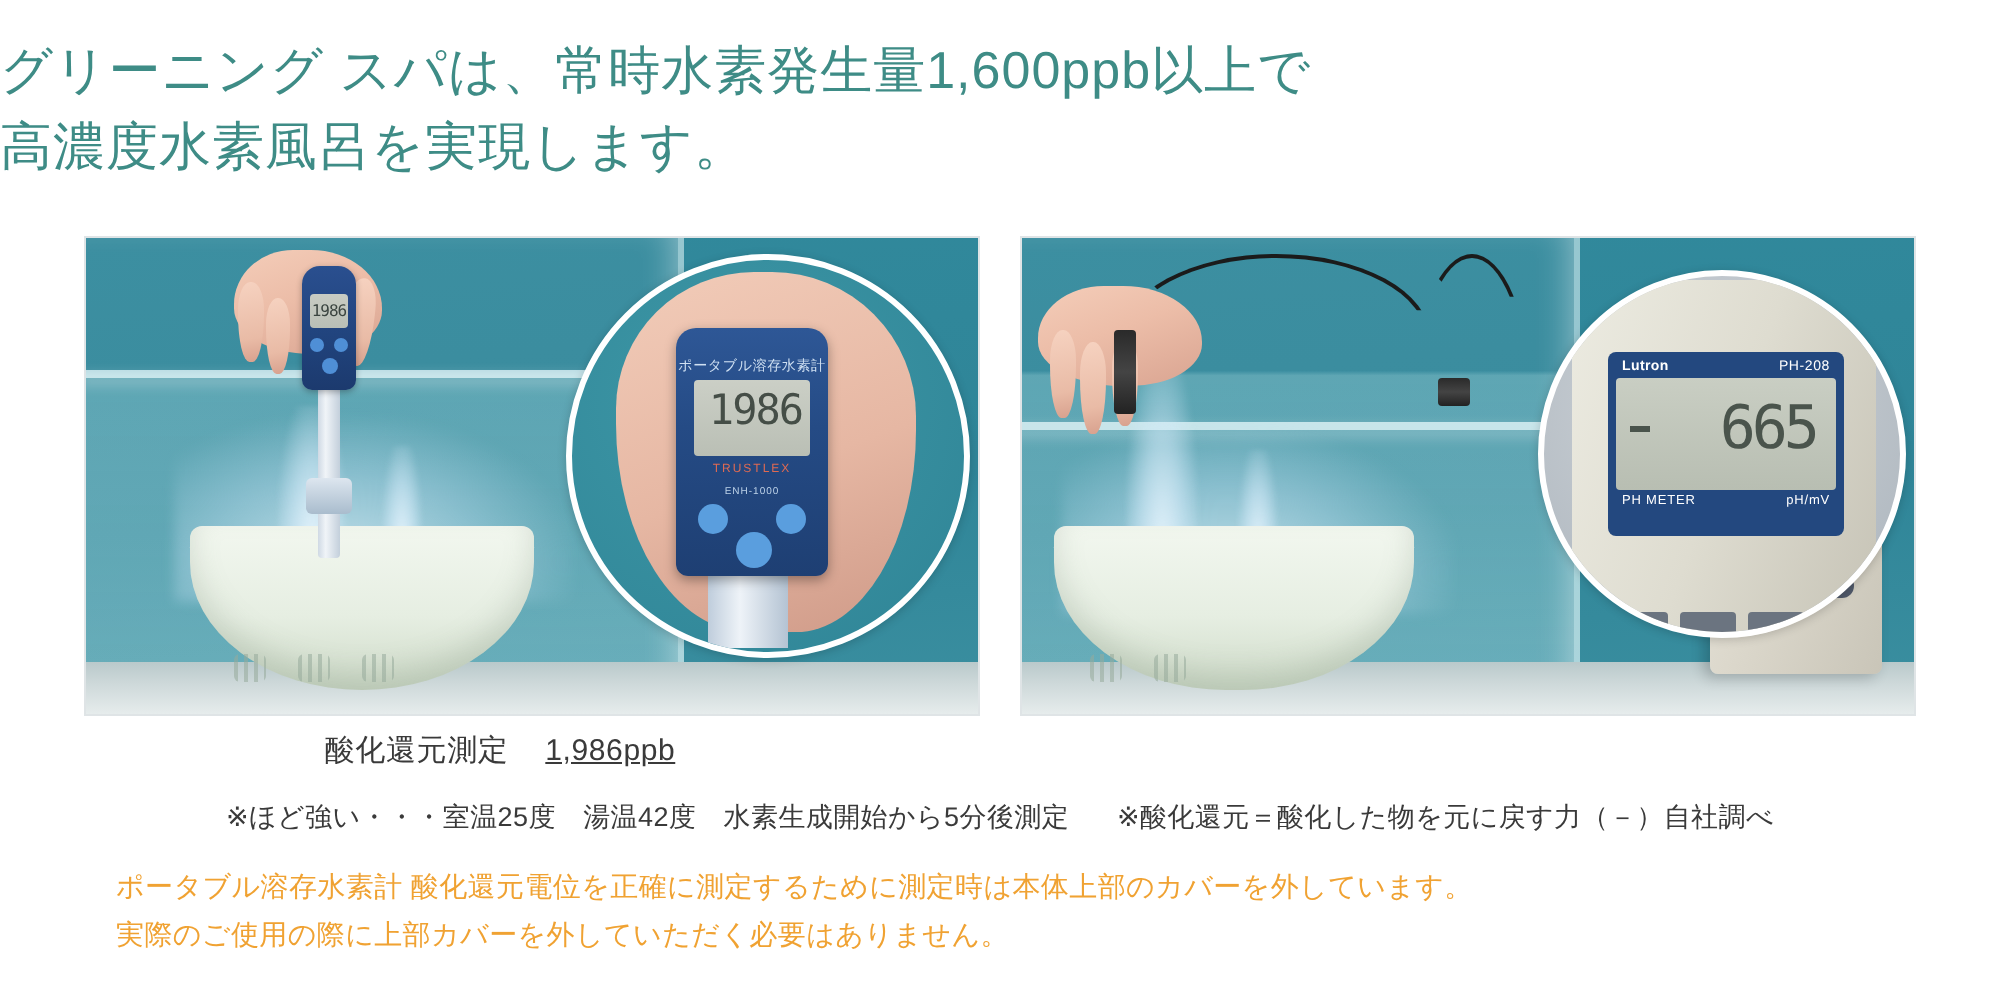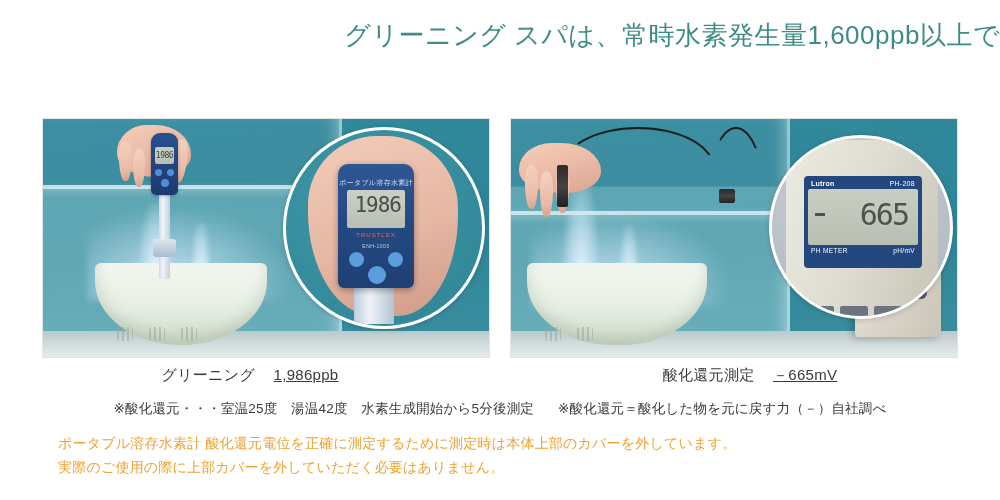--- a/index.html
+++ b/index.html
@@ -15,21 +15,21 @@
     font-family: "Liberation Sans", "DejaVu Sans", sans-serif;
     -webkit-font-smoothing: antialiased;
   }
 
   
   .headline {
     position: absolute;
     left: 0;
     top: 16px;
     width: 1000px;
-    text-align: right;
+    text-align: left;
     color: #3e8c86;
     font-size: 26px;
     line-height: 38px;
     letter-spacing: 0.5px;
     font-weight: 400;
   }
   .headline .hl-line { display: block; white-space: nowrap; }
 
   
   .panels {
@@ -350,20 +350,21 @@
     white-space: nowrap;
   }
   .warn-1 { top: 432px; }
   .warn-2 { top: 456px; }
 </style>
 </head>
 <body>
 
 <div class="headline">
   <span class="hl-line">グリーニング スパは、常時水素発生量1,600ppb以上で</span>
+  <span class="hl-line">高濃度水素風呂を実現します。</span>
 </div>
 
 <div class="panels">
 
   <div class="panel">
     <div class="scene">
       <div class="wall"></div>
       <div class="tank"></div>
       <div class="tank-rim"></div>
       <div class="counter"></div>
@@ -473,29 +474,25 @@
           <div class="r-key"></div>
           <div class="r-key"></div>
         </div>
       </div>
     </div>
   </div>
 </div>
 
 <div class="captions">
   <div class="caption">
-    <span>グリーニング</span>
+    <span>酸化還元測定</span>
     <span class="cap-val">1,986ppb</span>
   </div>
-  <div class="caption">
-    <span>酸化還元測定</span>
-    <span class="cap-val">－665mV</span>
-  </div>
 </div>
 
 <div class="note-row">
-  <span>※酸化還元・・・室温25度　湯温42度　水素生成開始から5分後測定</span>
+  <span>※ほど強い・・・室温25度　湯温42度　水素生成開始から5分後測定</span>
   <span class="note-gap"></span>
   <span>※酸化還元＝酸化した物を元に戻す力（－）自社調べ</span>
 </div>
 
 <div class="warn warn-1">ポータブル溶存水素計 酸化還元電位を正確に測定するために測定時は本体上部のカバーを外しています。</div>
 <div class="warn warn-2">実際のご使用の際に上部カバーを外していただく必要はありません。</div>
 
 </body></html>

